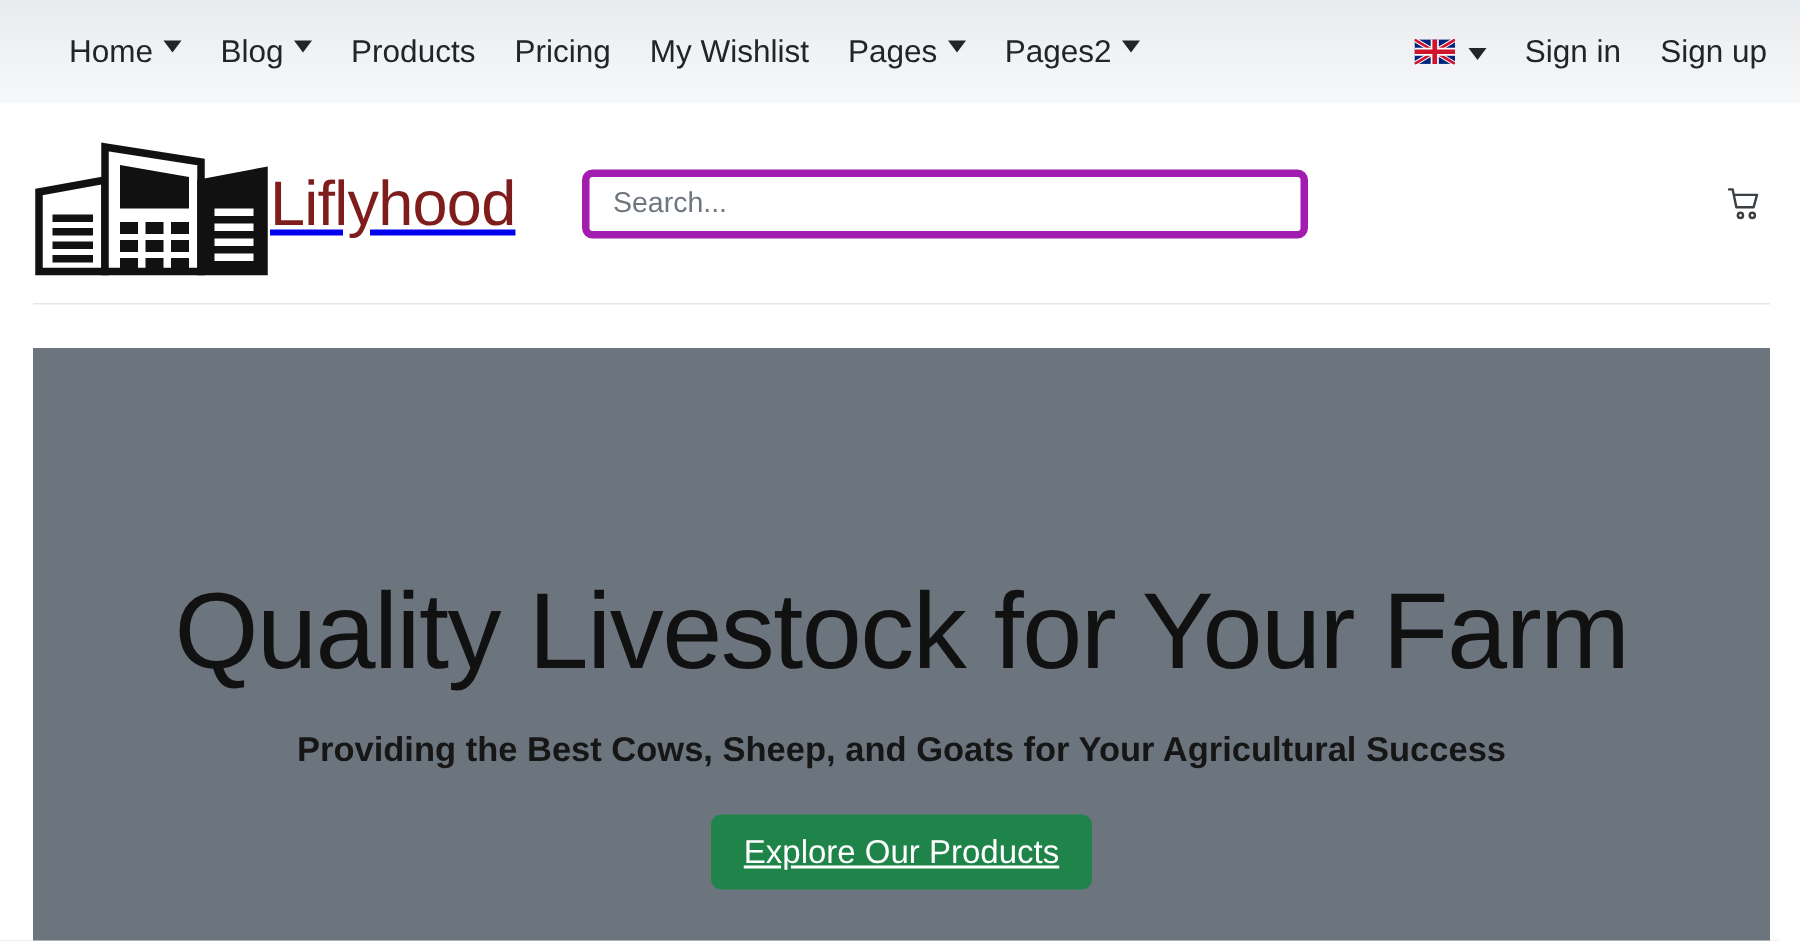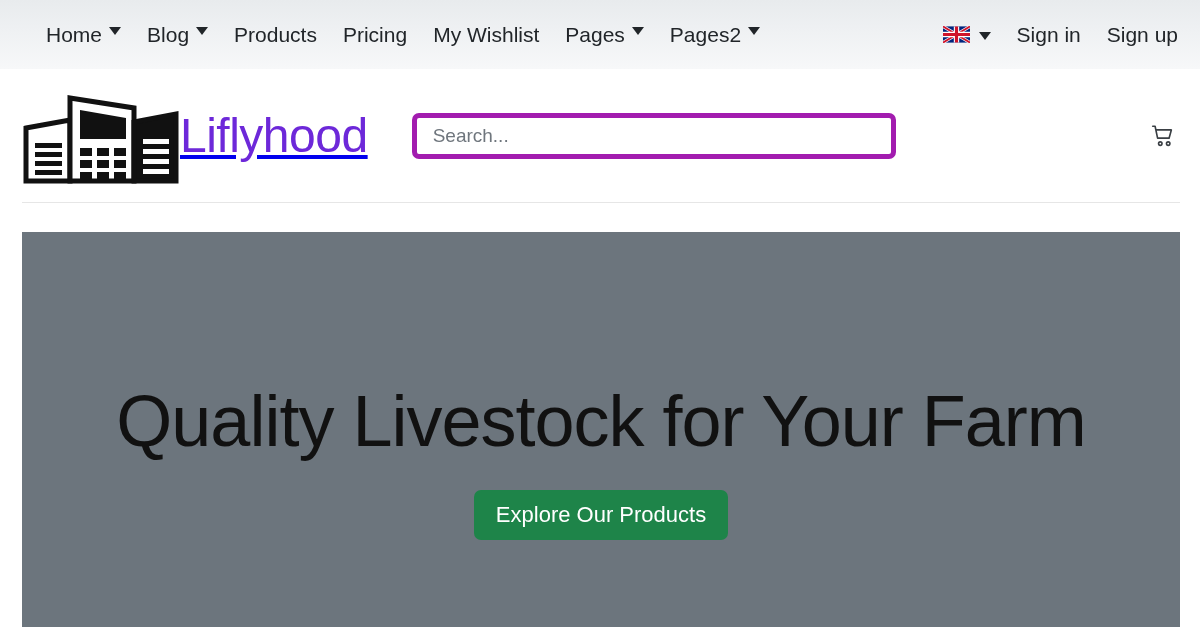--- a/index.html
+++ b/index.html
@@ -85,22 +85,22 @@
     background: #e6e6e6;
   }
   .brand {
     display: flex;
     align-items: center;
     cursor: pointer;
     margin-left: 0;
   }
   .brand-mark { display: block; }
   .brand-name {
-    font-size: 48px;
-    color: #6d28d9;
+    font-size: 42px;
+    color: #7f1d1d;
     letter-spacing: -0.5px;
     line-height: 1;
     margin-left: -2px;
   }
   .search-wrap {
     margin-left: 44px;
     flex: 0 0 auto;
   }
   .search-input {
     width: 484px;
@@ -168,20 +168,21 @@
     margin-top: 30px;
     background: #1e8449;
     color: #ffffff;
     border: none;
     border-radius: 7px;
     padding: 14px 22px;
     font-size: 22px;
     font-family: "Liberation Sans", sans-serif;
     cursor: pointer;
     line-height: 1;
+    text-decoration: underline;
   }
 </style>
 </head>
 <body>
 
 <div class="topbar">
 
   <nav class="topnav">
 
     <div class="topnav-item">
@@ -280,15 +281,16 @@
         <circle cx="9.5" cy="19" r="1.6"></circle>
         <circle cx="16.8" cy="19" r="1.6"></circle>
       </svg>
     </div>
   </div>
 </div>
 
 <div class="hero-area">
   <section class="hero">
     <h1 class="hero-title">Quality Livestock for Your Farm</h1>
+    <p class="hero-sub">Providing the Best Cows, Sheep, and Goats for Your Agricultural Success</p>
     <button class="hero-cta">Explore Our Products</button>
   </section>
 </div>
 
 </body></html>

